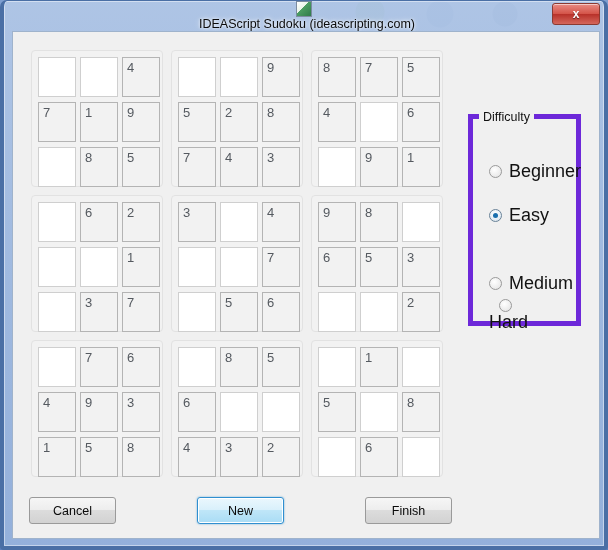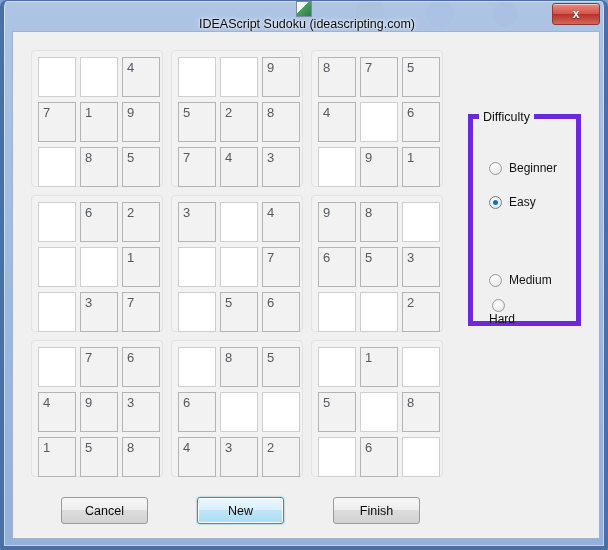--- a/index.html
+++ b/index.html
@@ -189,34 +189,34 @@
     left: 3px; top: 3px;
     width: 5px; height: 5px;
     border-radius: 50%;
     background: #1a6fae;
   }
   .radio-row.selected .radio-mark {
     border-color: #6a8398;
     background: radial-gradient(circle at 45% 35%, #ffffff 0%, #e6eef5 60%, #cfdbe6 100%);
   }
   .radio-label {
-    font-size: 12px;
+    font-size: 18px;
     color: #111;
     white-space: nowrap;
   }
 
   
   #button-bar {
     position: absolute;
     left: 0;
     bottom: 14px;
     width: 455px;
     display: flex;
     justify-content: space-between;
-    padding: 0 48px;
+    padding: 0 16px;
     box-sizing: border-box;
     text-align: center;
   }
   .dlg-button {
     width: 87px;
     height: 27px;
     box-sizing: border-box;
     border: 1px solid #9a9a9a;
     border-radius: 3px;
     background: linear-gradient(180deg, #f6f6f6 0%, #ededed 48%, #dcdcdc 50%, #d2d2d2 100%);
@@ -351,21 +351,21 @@
         </div>
       </div>
 
     <div id="difficulty-group">
       <div id="difficulty-legend">Difficulty</div>
       <div id="radio-list">
           <div class="radio-row" style="top: 42px;">
             <span class="radio-mark"></span>
             <span class="radio-label">Beginner</span>
           </div>
-          <div class="radio-row selected" style="top: 76px; justify-content: space-between;">
+          <div class="radio-row selected" style="top: 86px; justify-content: space-between;">
             <span class="radio-mark"></span>
             <span class="radio-label">Easy</span>
           </div>
           <div class="radio-row" style="top: 154px;">
             <span class="radio-mark"></span>
             <span class="radio-label">Medium</span>
           </div>
           <div class="radio-row" style="top: 180px; flex-direction: column;">
             <span class="radio-mark"></span>
             <span class="radio-label">Hard</span>

